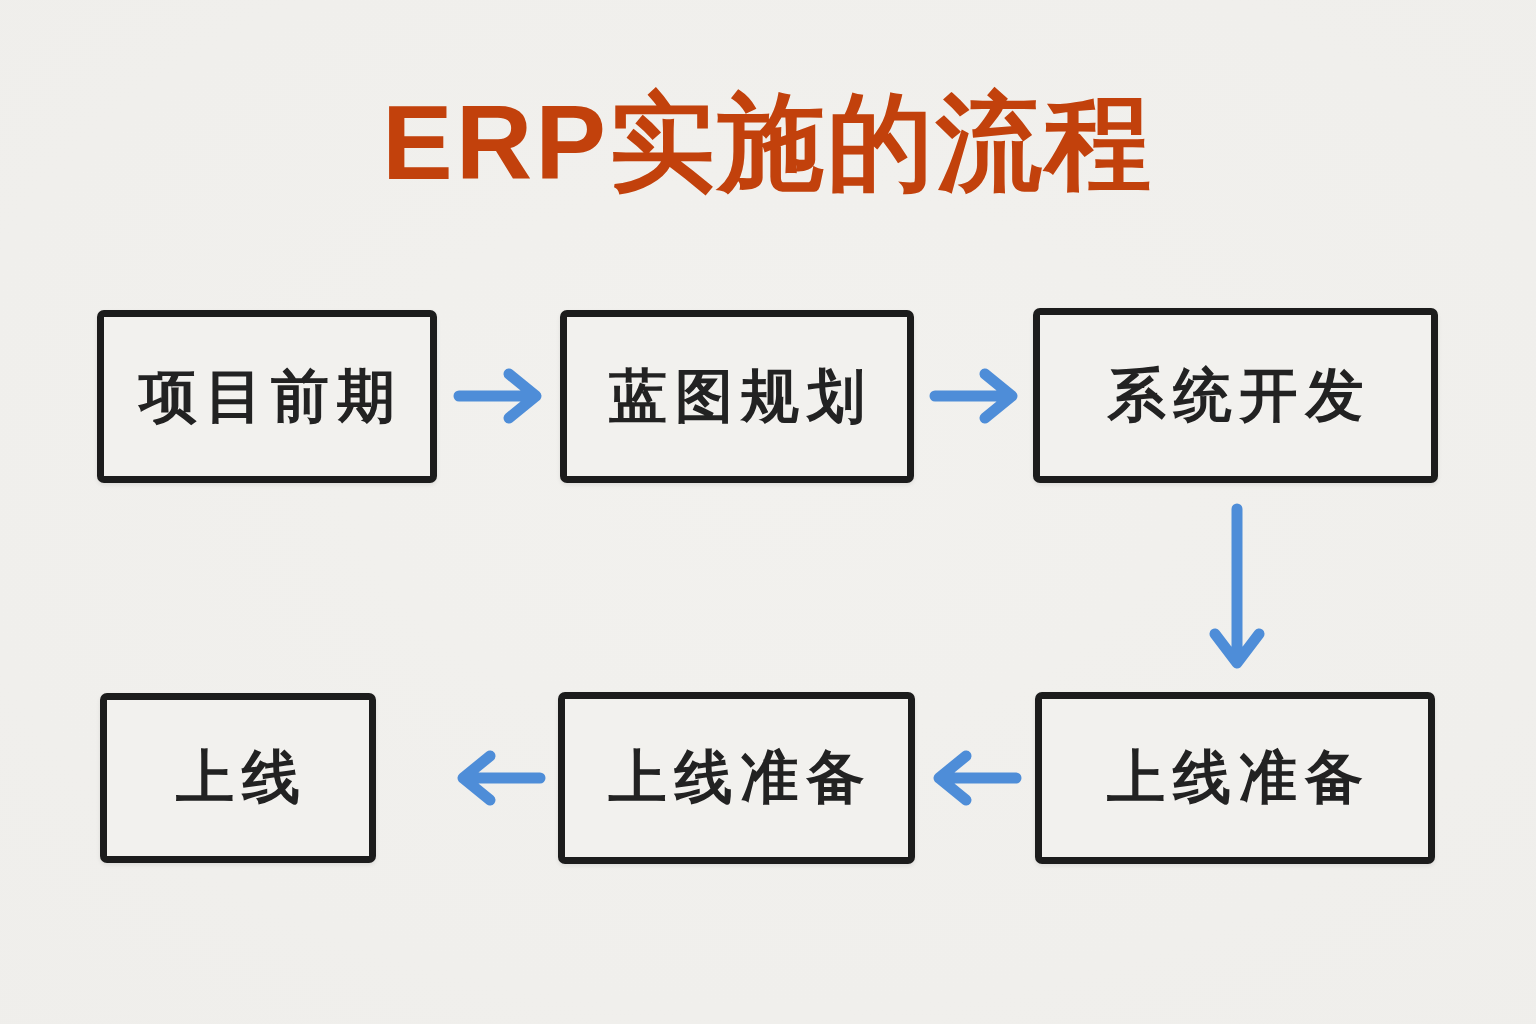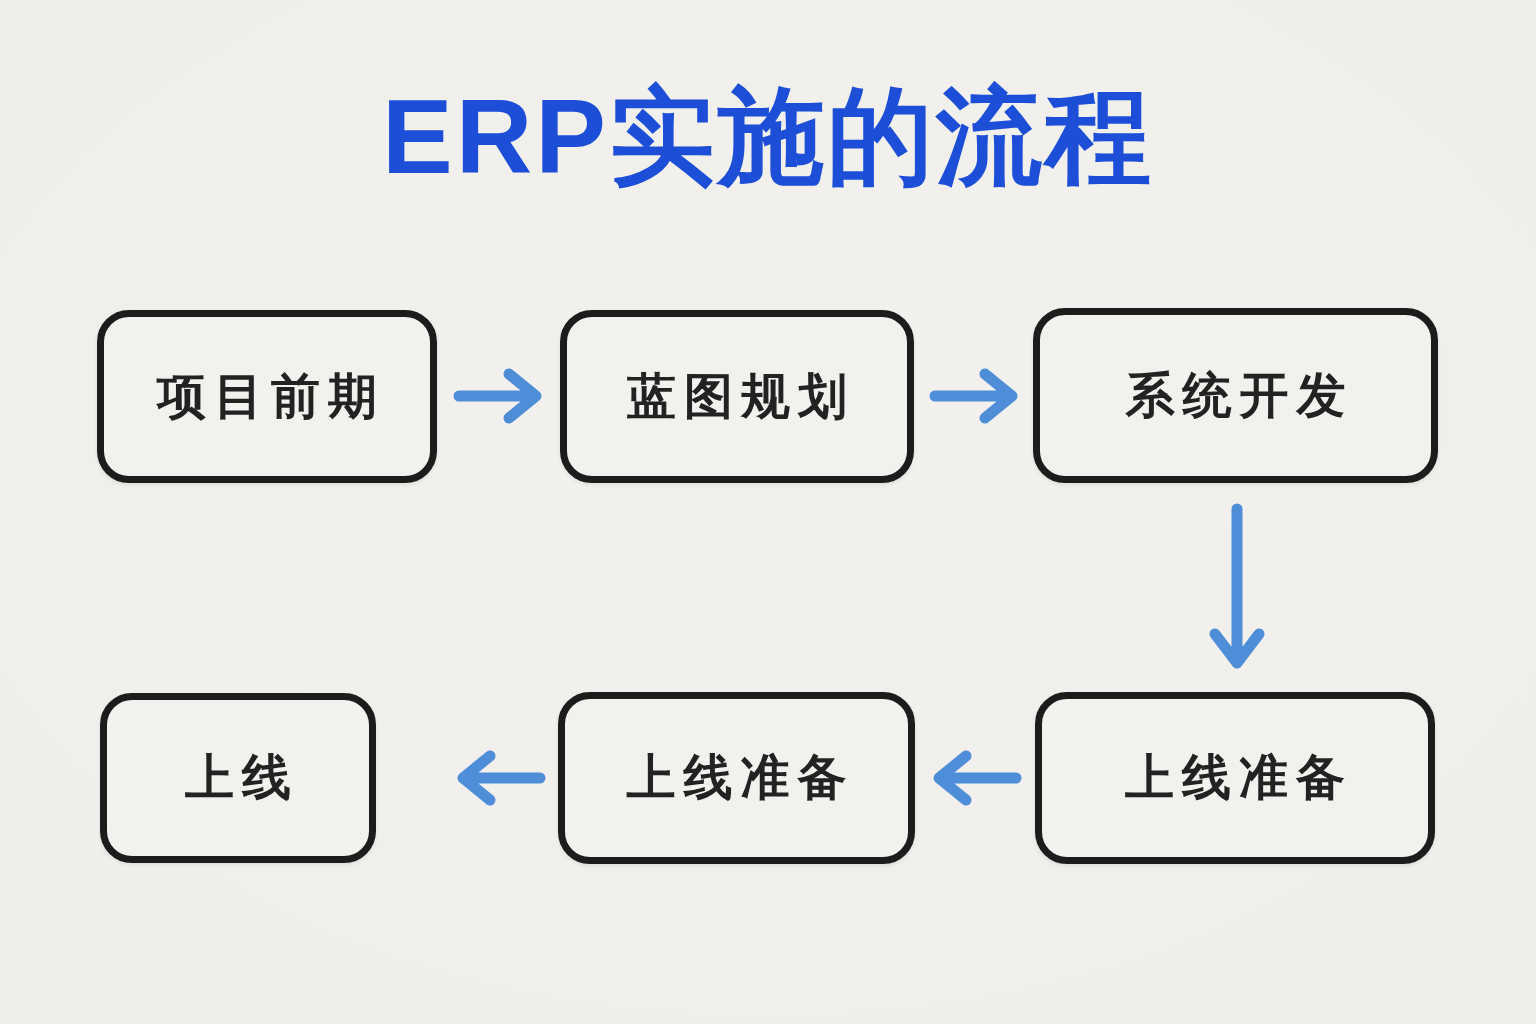--- a/index.html
+++ b/index.html
@@ -15,39 +15,39 @@
     height: 1024px;
     overflow: hidden;
     font-family: "Liberation Sans", "DejaVu Sans", sans-serif;
   }
   body {
     position: relative;
     background: radial-gradient(130% 130% at 50% 45%, var(--box-fill) 0%, var(--background) 62%, #e4e3e0 100%);
   }
   .title {
     position: absolute;
-    top: 78px;
+    top: 84px;
     left: 0;
     width: 100%;
     text-align: center;
     font-size: 106px;
     font-weight: 900;
     letter-spacing: 3px;
-    color: #1d4ed8;
+    color: #c2410c;
     line-height: 1.1;
   }
   .node {
     position: absolute;
     border: 7px solid var(--box-border);
-    border-radius: 32px;
+    border-radius: 7px;
     background: var(--box-fill);
     display: flex;
     align-items: center;
     justify-content: center;
-    font-size: 49px;
+    font-size: 58px;
     font-weight: 900;
     letter-spacing: 8px;
     color: var(--box-text);
     box-shadow: 0 2px 4px rgba(0,0,0,0.08);
   }
   .node span { transform: translateX(4px); } 
   .n1 { left: 97px;   top: 310px; width: 340px; height: 173px; }
   .n2 { left: 560px;  top: 310px; width: 354px; height: 173px; }
   .n3 { left: 1033px; top: 308px; width: 405px; height: 175px; }
   .n4 { left: 1035px; top: 692px; width: 400px; height: 172px; }

